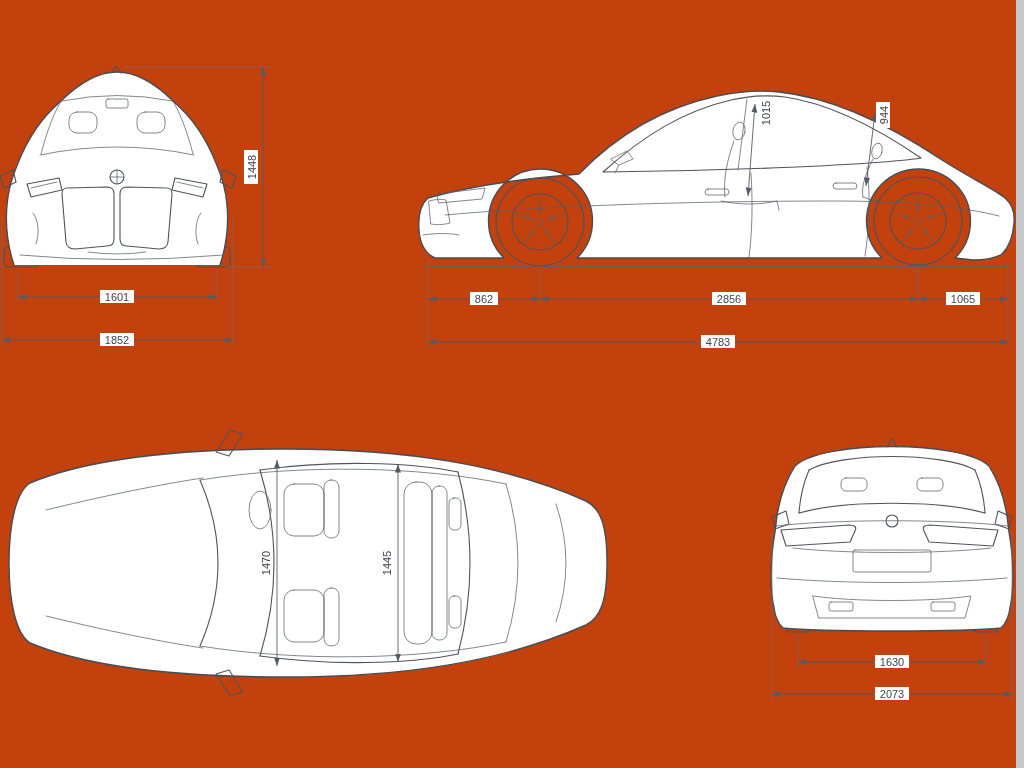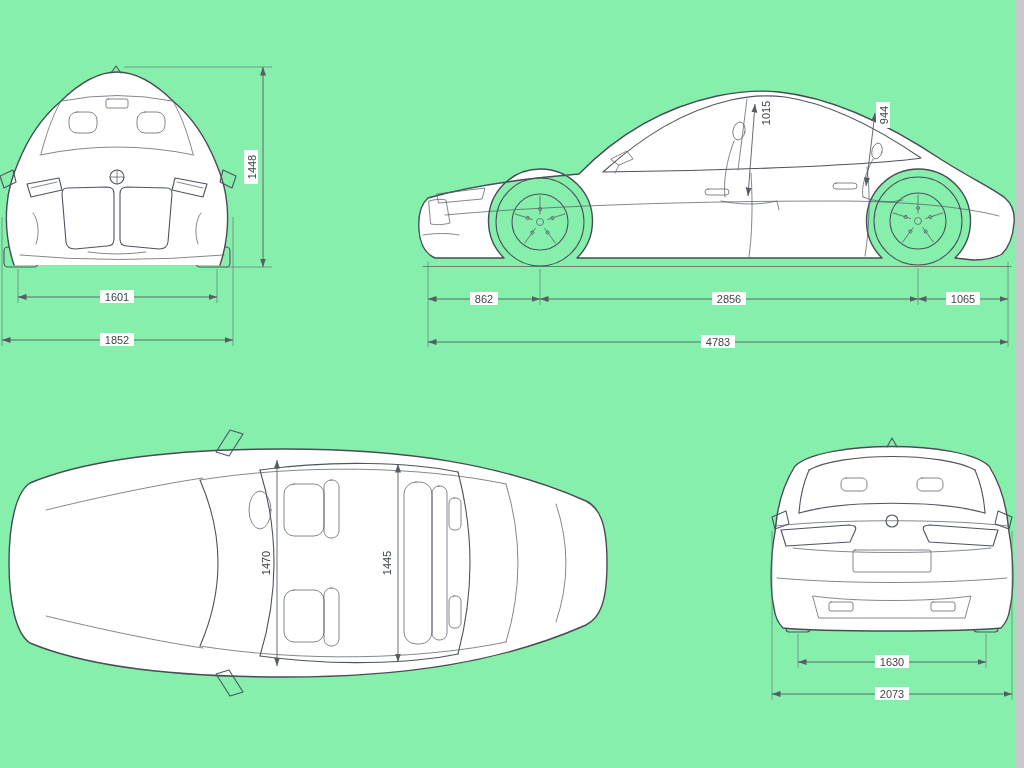--- a/index.html
+++ b/index.html
@@ -1,16 +1,16 @@
 <!DOCTYPE html>
 <html><head>
 <meta charset="utf-8">
 <style>
   html,body{margin:0;padding:0;background:#ffffff;}
-  #stage{position:relative;width:1024px;height:768px;background:#86efac;overflow:hidden;
+  #stage{position:relative;width:1024px;height:768px;background:#c2410c;overflow:hidden;
          font-family:"Liberation Sans", sans-serif;}
   .view{position:absolute;}
   .ln{stroke:#4e545e;fill:none;stroke-width:1.1;stroke-linecap:round;stroke-linejoin:round;}
   .ln-heavy{stroke:#474c55;fill:none;stroke-width:1.4;stroke-linecap:round;stroke-linejoin:round;}
   .ln-light{stroke:#5a5f68;fill:none;stroke-width:0.75;stroke-linecap:round;stroke-linejoin:round;}
   .body-fill{fill:#ffffff;}
   .dimline{stroke:#565b64;stroke-width:0.9;fill:none;}
   .extline{stroke:#6a6f78;stroke-width:0.65;fill:none;}
   .dim{font-family:"Liberation Sans", sans-serif;font-size:11px;fill:#3f444c;text-anchor:middle;}
   .dimbg{fill:#ffffff;}

